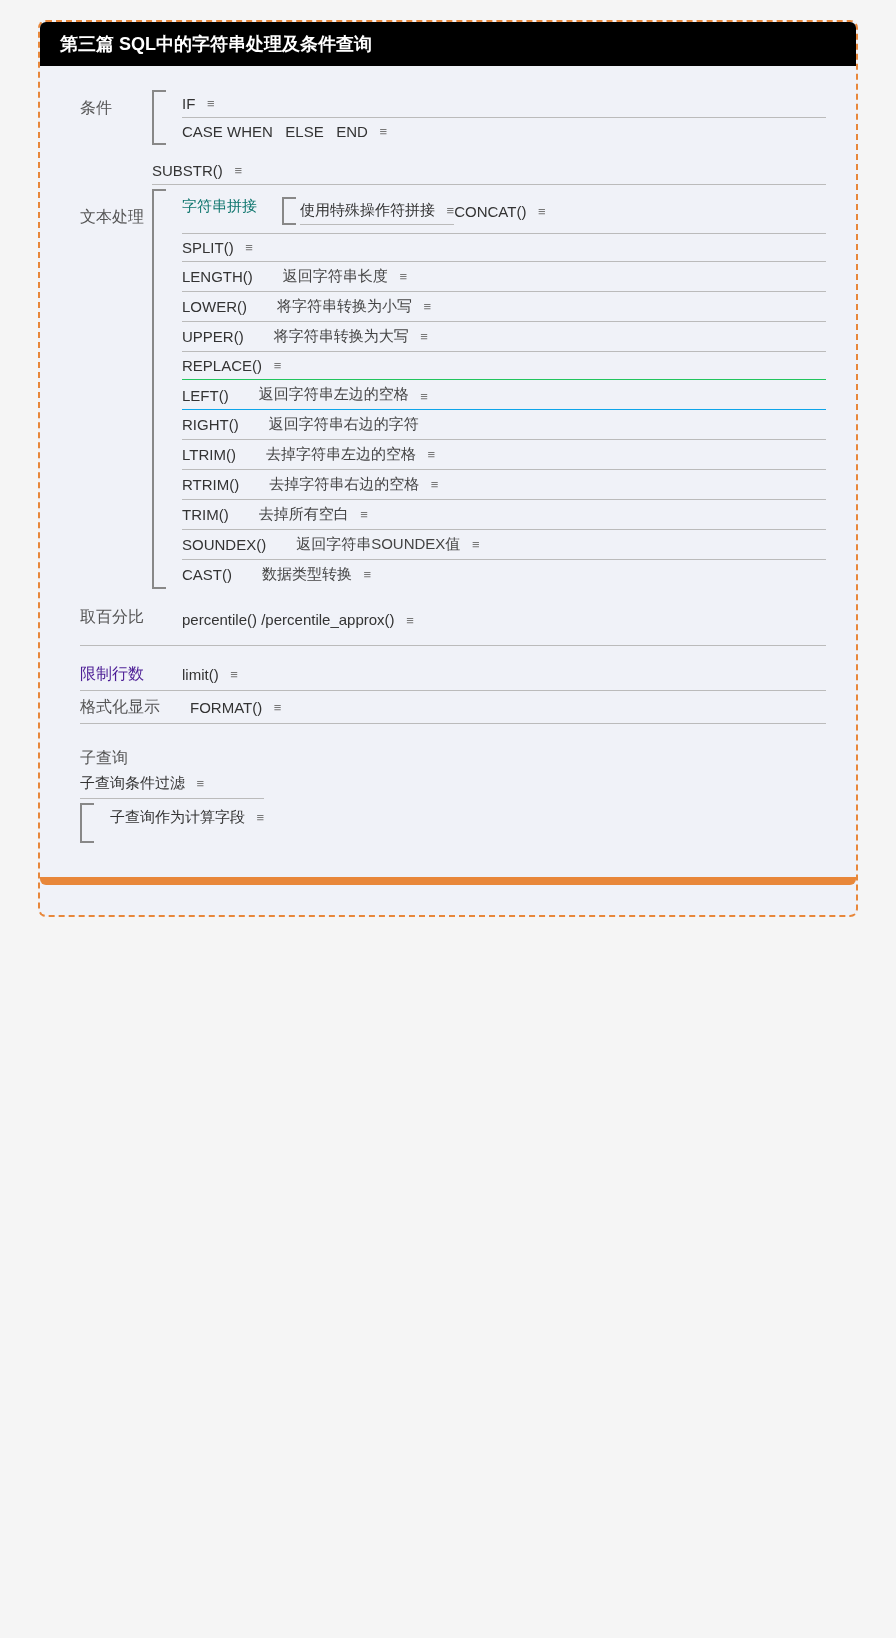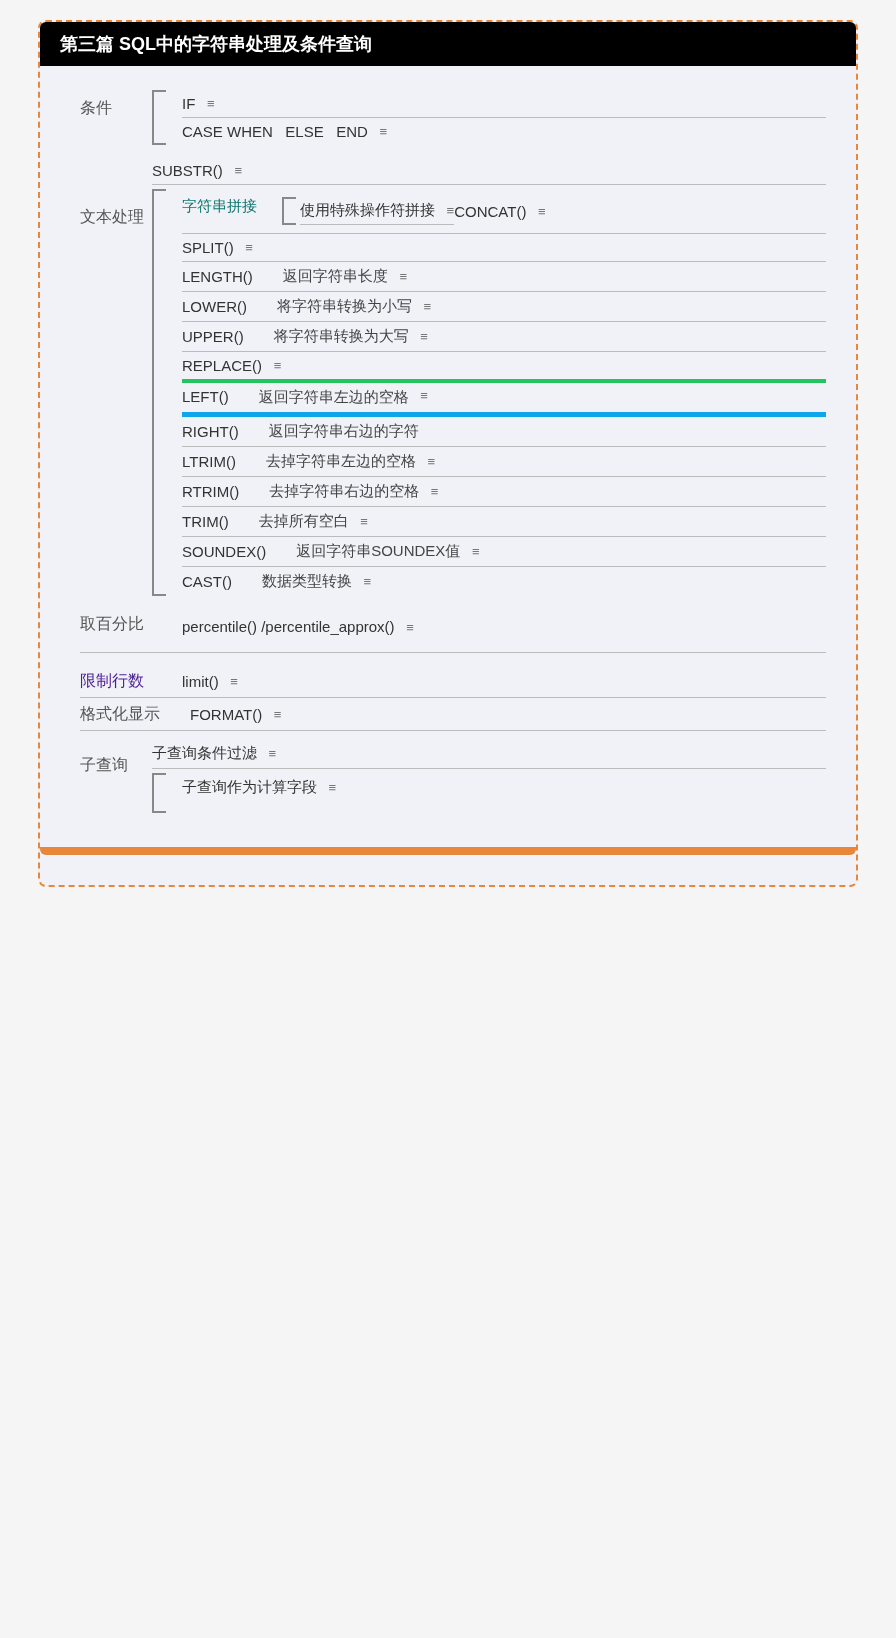--- a/index.html
+++ b/index.html
@@ -209,26 +209,26 @@
               <span class="func-desc">将字符串转换为小写</span>
               <span class="menu-dots">&nbsp;≡</span>
             </div>
 
             <div style="display:flex;align-items:center;padding:5px 0;border-bottom:1px solid #bbb;">
               <span class="func-name">UPPER()</span>
               <span class="func-desc">将字符串转换为大写</span>
               <span class="menu-dots">&nbsp;≡</span>
             </div>
 
-            <div style="display:flex;align-items:center;padding:5px 0;border-bottom:4px solid #22c55e;text-align:right;">
+            <div style="display:flex;align-items:center;padding:5px 0;border-bottom:1px solid #22c55e;text-align:right;">
               <span class="func-name">REPLACE()</span>
               <span class="menu-dots">&nbsp;≡</span>
             </div>
 
-            <div style="display:flex;align-items:flex-start;padding:5px 0;border-bottom:5px solid #0ea5e9;">
+            <div style="display:flex;align-items:flex-end;padding:5px 0;border-bottom:1px solid #0ea5e9;">
               <span class="func-name">LEFT()</span>
               <span class="func-desc">返回字符串左边的空格</span>
               <span class="menu-dots">&nbsp;≡</span>
             </div>
 
             <div style="display:flex;align-items:center;padding:5px 0;border-bottom:1px solid #bbb;">
               <span class="func-name">RIGHT()</span>
               <span class="func-desc">返回字符串右边的字符</span>
             </div>
 
@@ -278,21 +278,21 @@
       <span style="margin-left:30px;font-size:15px;color:#333;">limit()</span>
       <span class="menu-dots">&nbsp;≡</span>
     </div>
 
     <div style="display:flex;align-items:center;margin:6px 0;border-bottom:1px solid #bbb;padding-bottom:5px;">
       <span style="min-width:72px;font-size:16px;color:#555;">格式化显示</span>
       <span style="margin-left:30px;font-size:15px;color:#333;">FORMAT()</span>
       <span class="menu-dots">&nbsp;≡</span>
     </div>
 
-    <div class="outer-row" style="margin-top:8px;">
+    <div class="outer-row" style="margin-top:8px;flex-direction:column;">
       <div class="outer-cat" style="padding-top:16px;">
         <span style="font-size:16px;color:#555;">子查询</span>
       </div>
       <div class="outer-content">
 
         <div style="display:flex;align-items:center;padding:5px 0;border-bottom:1px solid #bbb;">
           <span style="font-size:15px;color:#333;">子查询条件过滤</span>
           <span class="menu-dots">&nbsp;≡</span>
         </div>
 

